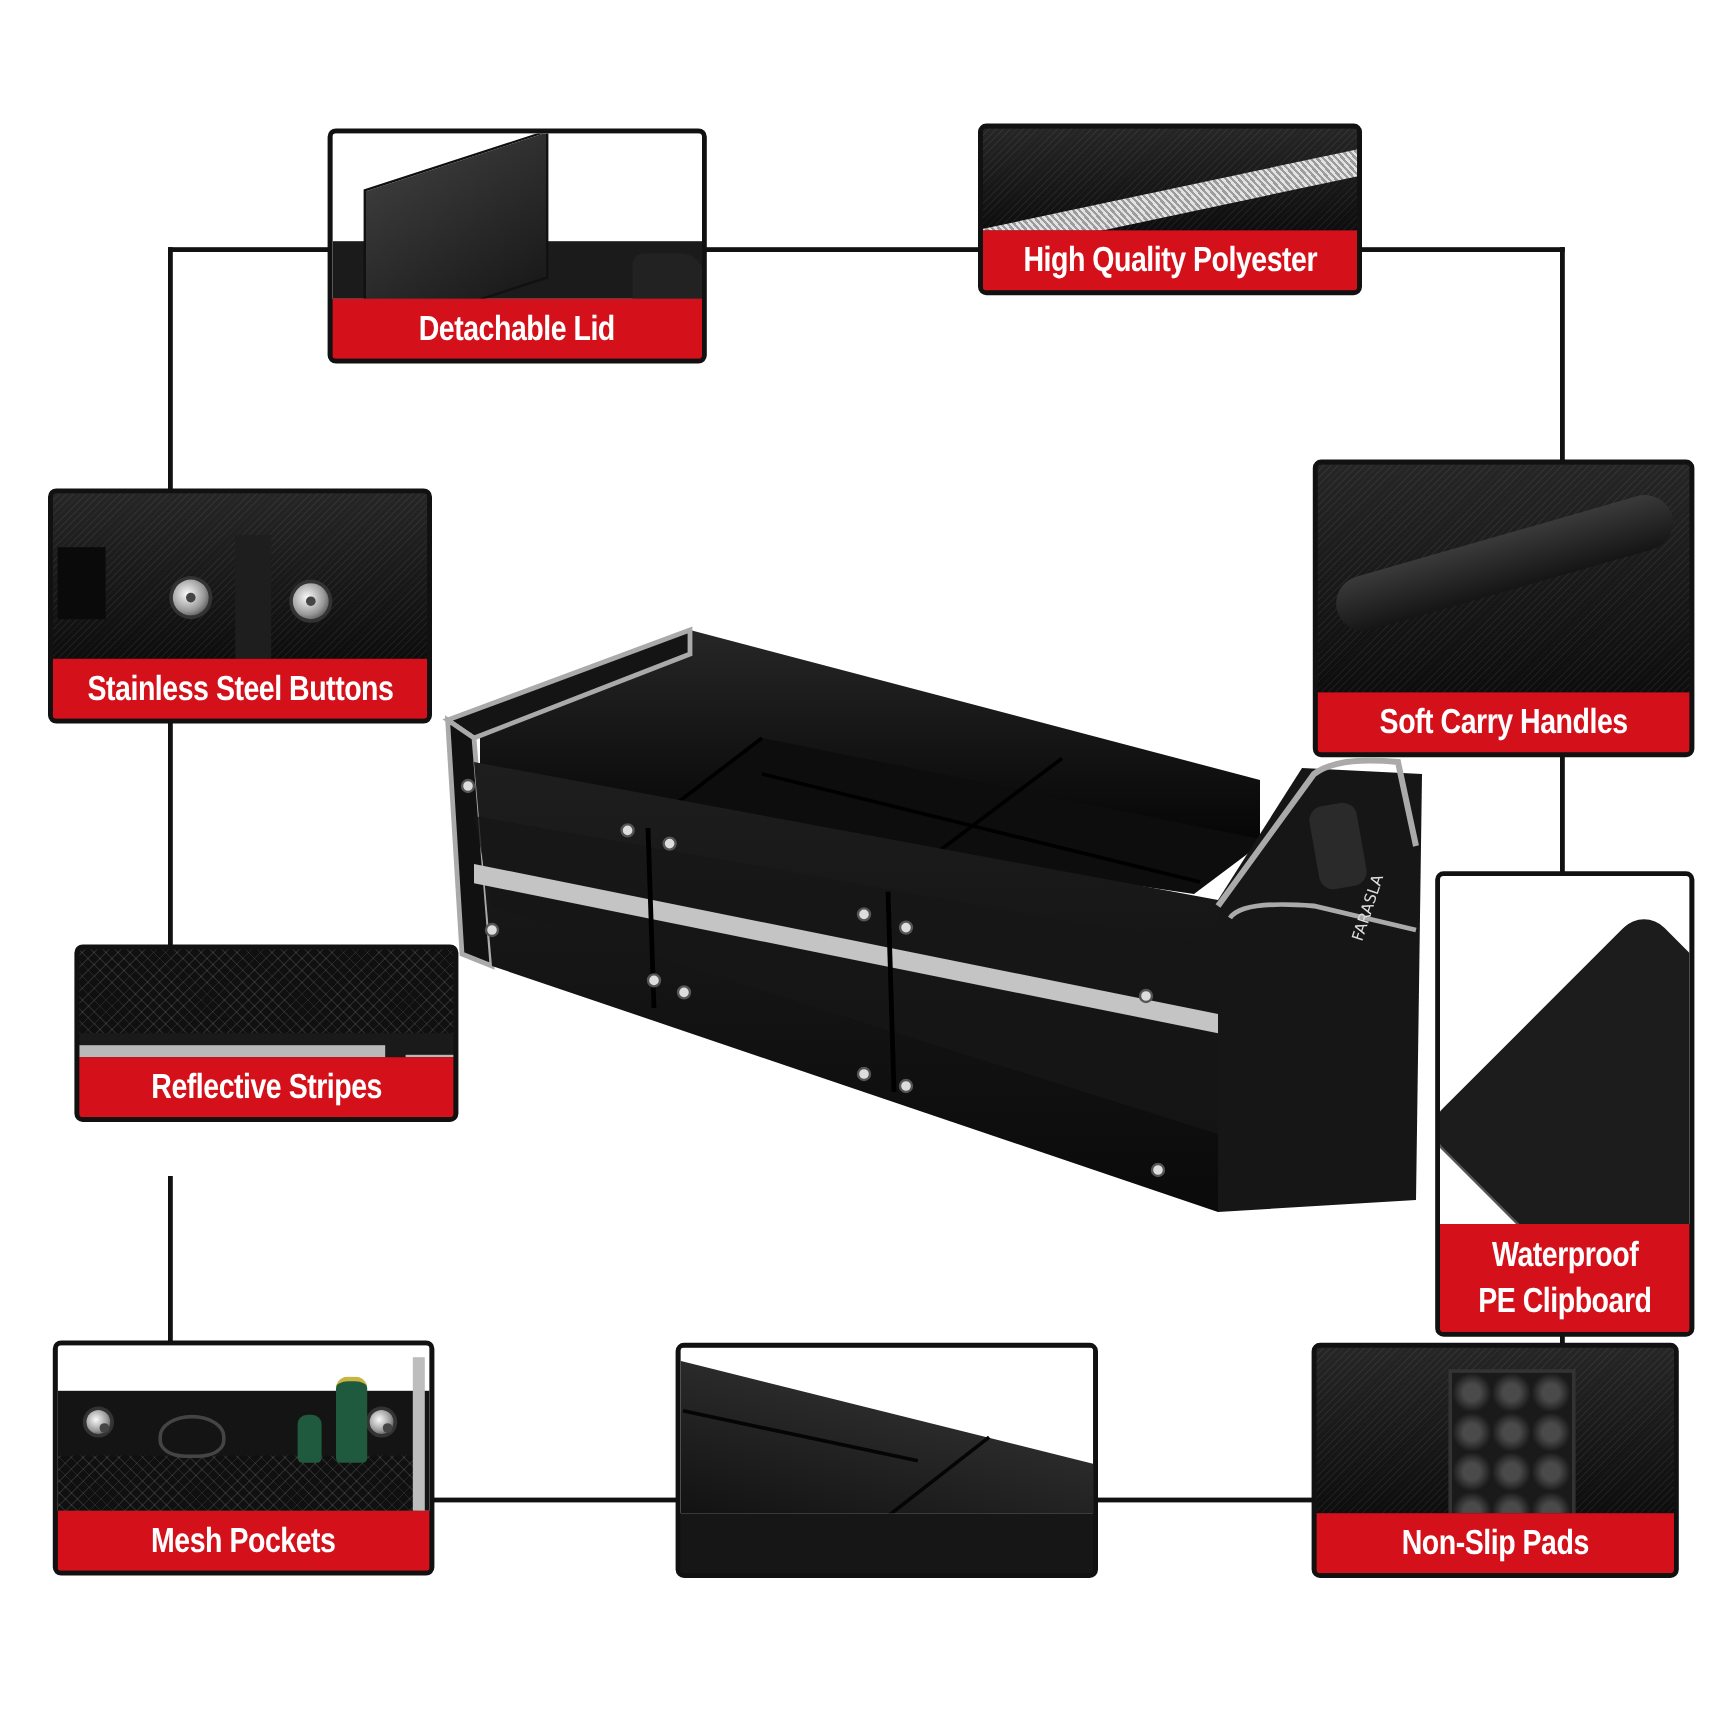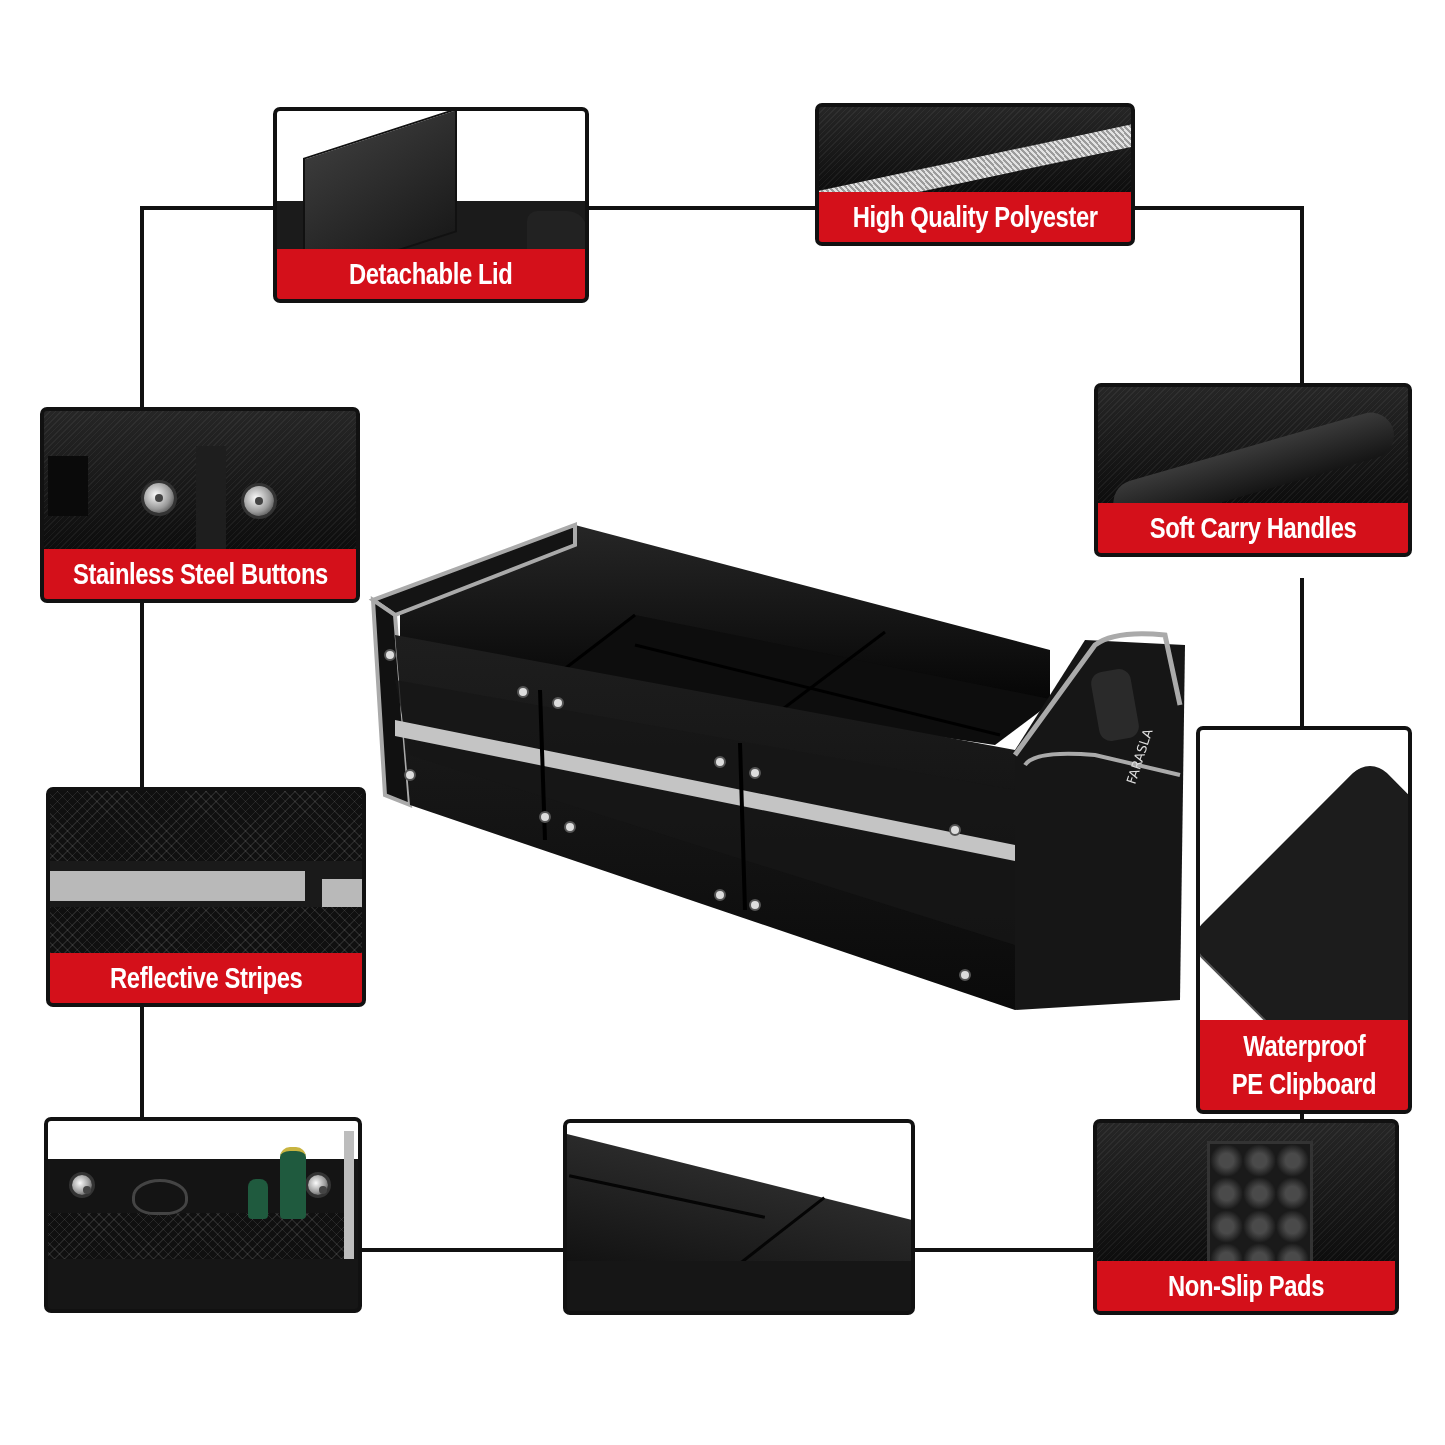--- a/index.html
+++ b/index.html
@@ -64,30 +64,30 @@
     <div style="position:absolute;left:4px;top:45px;width:40px;height:60px;background:#0a0a0a;"></div>
     <div style="position:absolute;left:152px;top:35px;width:30px;height:120px;background:#1e1e1e;"></div>
     <div class="stud" style="left:100px;top:72px;"></div>
     <div class="stud" style="left:200px;top:75px;"></div>
   </div>
   <div class="label">
       <span>Stainless Steel Buttons</span>
     </div>
 </div>
 
-<div class="callout" style="left:1094px;top:383px;width:318px;height:174px;">
+<div class="callout" style="left:1094px;top:383px;width:318px;height:248px;">
   <div class="photo fabric">
     <div style="position:absolute;left:10px;top:50px;width:290px;height:46px;border-radius:23px;background:linear-gradient(180deg,#3a3a3a,#151515);transform:rotate(-16deg);transform-origin:left top;top:100px;"></div>
   </div>
   <div class="label">
       <span>Soft Carry Handles</span>
     </div>
 </div>
 
-<div class="callout" style="left:46px;top:787px;width:320px;height:220px;">
+<div class="callout" style="left:62px;top:787px;width:320px;height:148px;">
   <div class="photo mesh">
     <div style="position:absolute;left:0;top:70px;width:320px;height:46px;background:#1a1a1a;"></div>
     <div class="refl" style="left:0;top:80px;width:255px;height:30px;"></div>
     <div class="refl" style="left:272px;top:88px;width:48px;height:28px;"></div>
   </div>
   <div class="label">
       <span>Reflective Stripes</span>
     </div>
 </div>
 
@@ -105,20 +105,23 @@
   <div class="photo" style="background:#fff;">
     <div style="position:absolute;left:0;top:38px;width:318px;height:120px;background:#141414;"></div>
     <div class="mesh" style="position:absolute;left:0;top:92px;width:300px;height:70px;"></div>
     <div class="stud" style="left:24px;top:54px;width:20px;height:20px;"></div>
     <div class="stud" style="left:260px;top:54px;width:20px;height:20px;"></div>
     <div style="position:absolute;left:84px;top:58px;width:50px;height:30px;border:3px solid #444;border-radius:50% 50% 40% 40%;"></div>
     <div style="position:absolute;left:200px;top:58px;width:20px;height:40px;background:#1f5a3e;border-radius:8px 8px 4px 4px;"></div>
     <div style="position:absolute;left:232px;top:26px;width:26px;height:68px;background:#1f5a3e;border-radius:10px 10px 4px 4px;border-top:4px solid #c8b440;"></div>
     <div style="position:absolute;left:296px;top:10px;width:10px;height:150px;background:#bdbdbd;"></div>
   </div>
+  <div class="label">
+      <span>Mesh Pockets</span>
+    </div>
 </div>
 
 <div class="callout" style="left:563px;top:1119px;width:352px;height:196px;">
   <div class="photo" style="background:#fff;">
     <div style="position:absolute;left:-20px;top:6px;width:420px;height:160px;background:linear-gradient(180deg,#2a2a2a,#0c0c0c);transform:skewY(14deg);transform-origin:left top;"></div>
     <div style="position:absolute;left:0;top:72px;width:200px;height:3px;background:#050505;transform:rotate(12deg);"></div>
     <div style="position:absolute;left:150px;top:110px;width:120px;height:3px;background:#050505;transform:rotate(-38deg);"></div>
   </div>
 </div>
 

